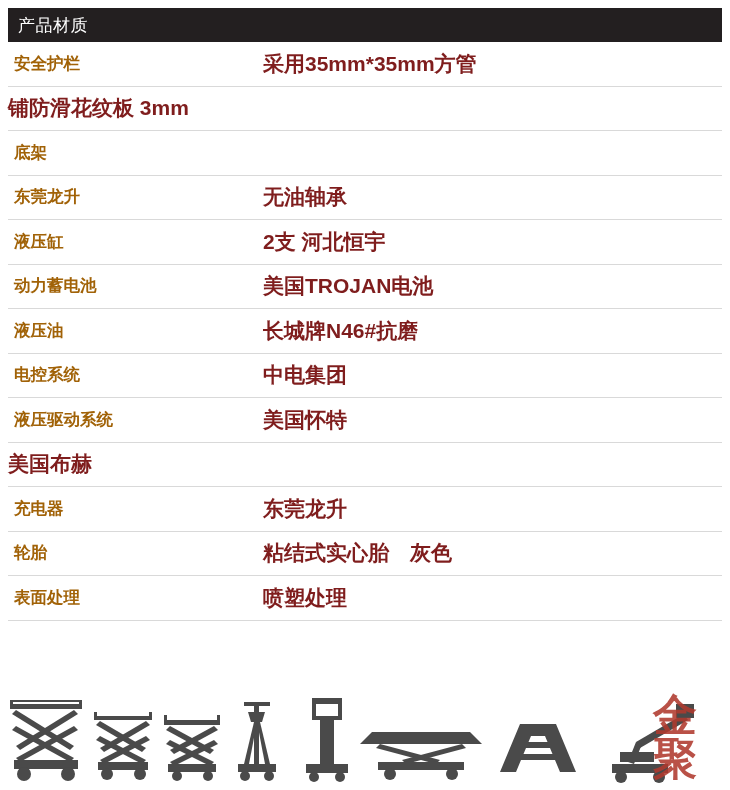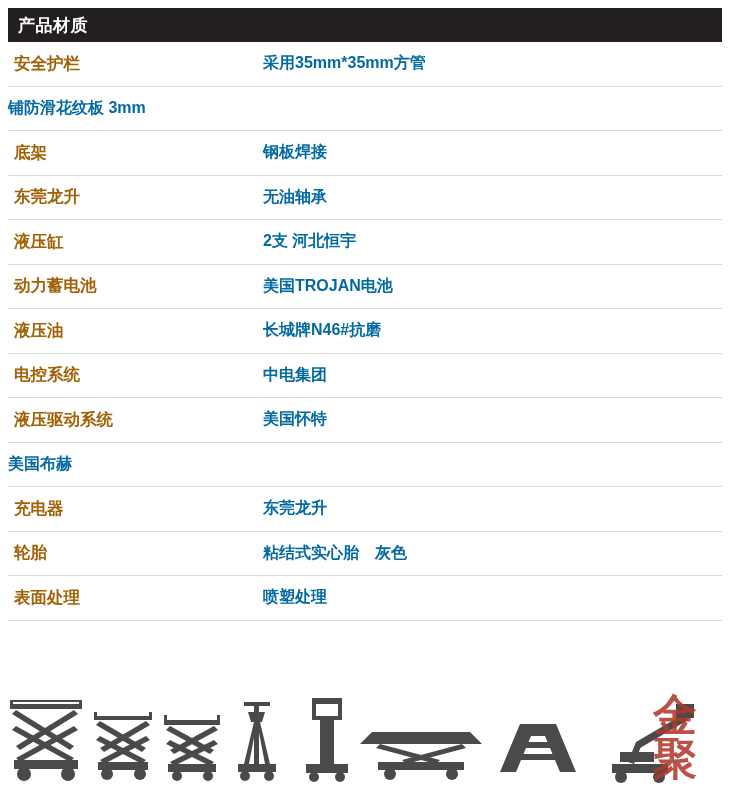--- a/index.html
+++ b/index.html
@@ -26,21 +26,21 @@
     width: 714px;
     height: 34px;
     background: #231f20;
     display: flex;
     align-items: center;
     padding-left: 10px;
   }
   .header-title {
     color: #ffffff;
     font-size: 17px;
-    font-weight: bold;
+    font-weight: normal;
     letter-spacing: 0.5px;
   }
   
   .spec-table {
     position: absolute;
     left: 8px;
     top: 42px;
     width: 714px;
     border-collapse: collapse;
   }
@@ -54,23 +54,23 @@
   .spec-label {
     width: 255px;
     padding-left: 6px;
     font-size: 16.5px;
     font-weight: bold;
     color: #a16207;
     white-space: nowrap;
   }
   .spec-value {
     flex: 1;
-    font-size: 16px;
+    font-size: 21px;
     font-weight: bold;
-    color: #0369a1;
+    color: #7f1d1d;
     white-space: nowrap;
   }
   
   .footer {
     position: absolute;
     left: 0;
     top: 686px;
     width: 730px;
     height: 104px;
     background: #ffffff;
@@ -116,21 +116,20 @@
       <div class="spec-value">采用35mm*35mm方管</div>
     </div>
 
     <div class="spec-row">
       <div class="spec-value">铺防滑花纹板 3mm</div>
     </div>
 
 
     <div class="spec-row">
       <div class="spec-label">底架</div>
-      <div class="spec-value">钢板焊接</div>
     </div>
 
     <div class="spec-row">
       <div class="spec-label">东莞龙升</div>
       <div class="spec-value">无油轴承</div>
     </div>
 
     <div class="spec-row">
       <div class="spec-label">液压缸</div>
       <div class="spec-value">2支 河北恒宇</div>

